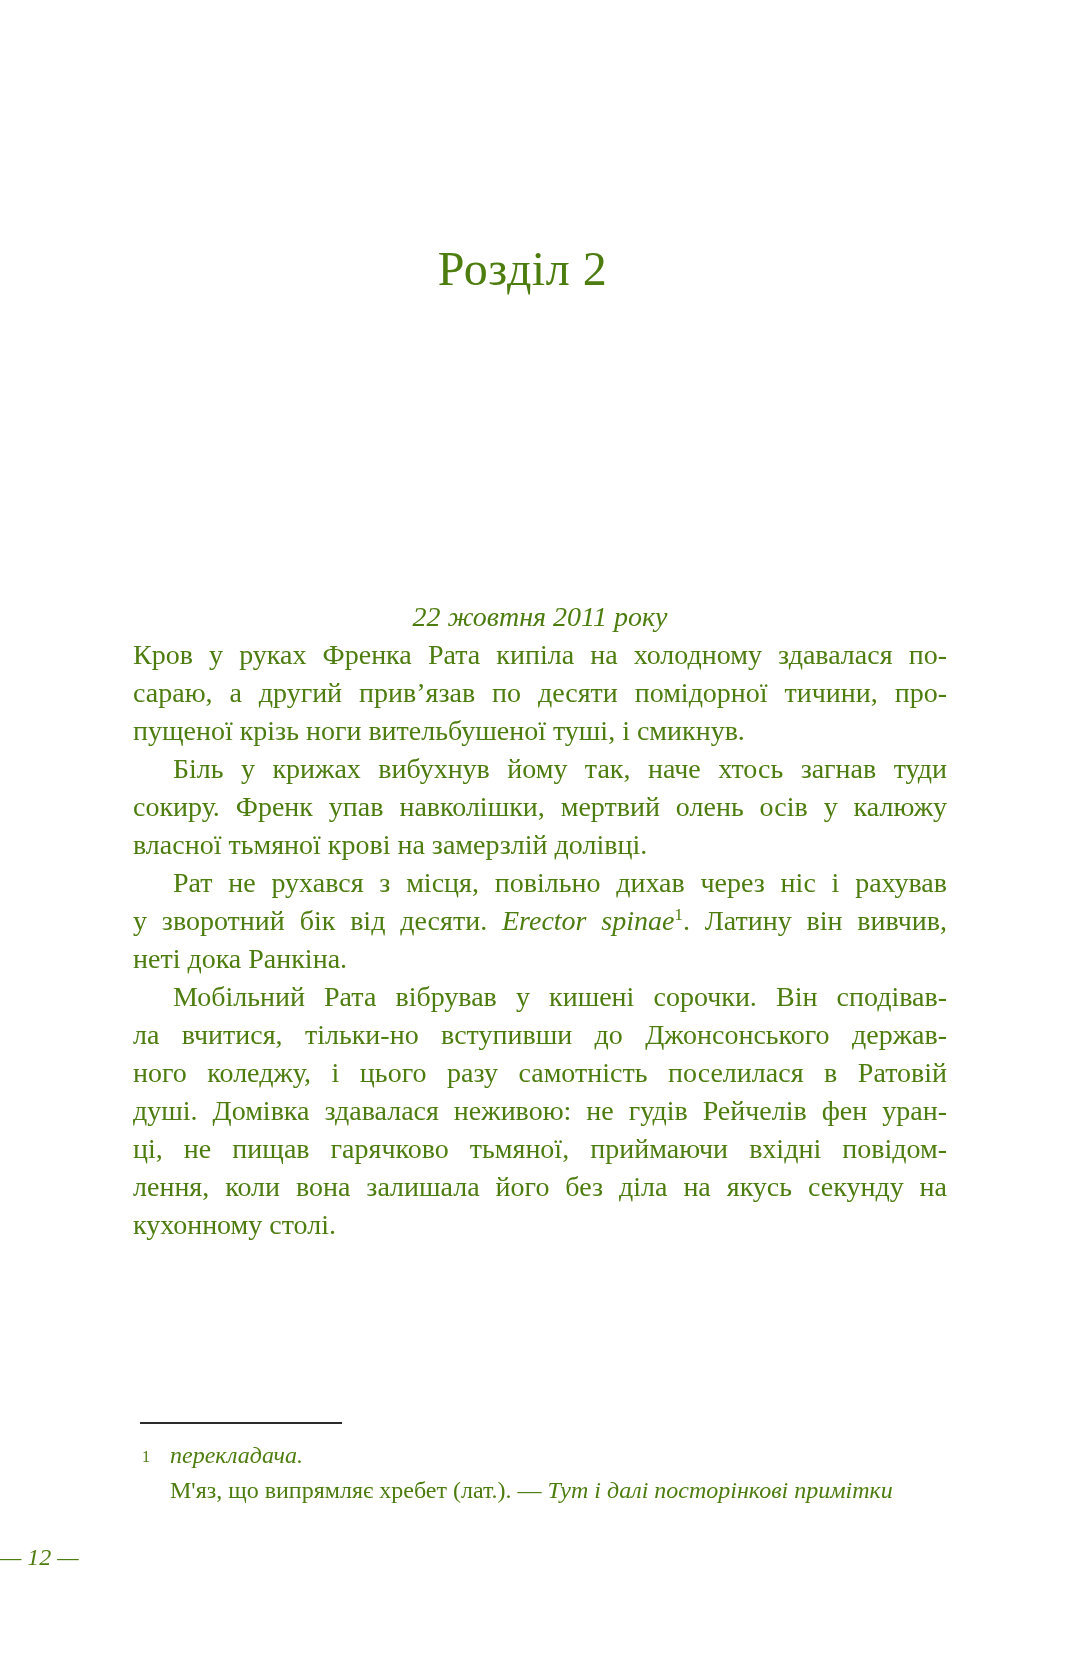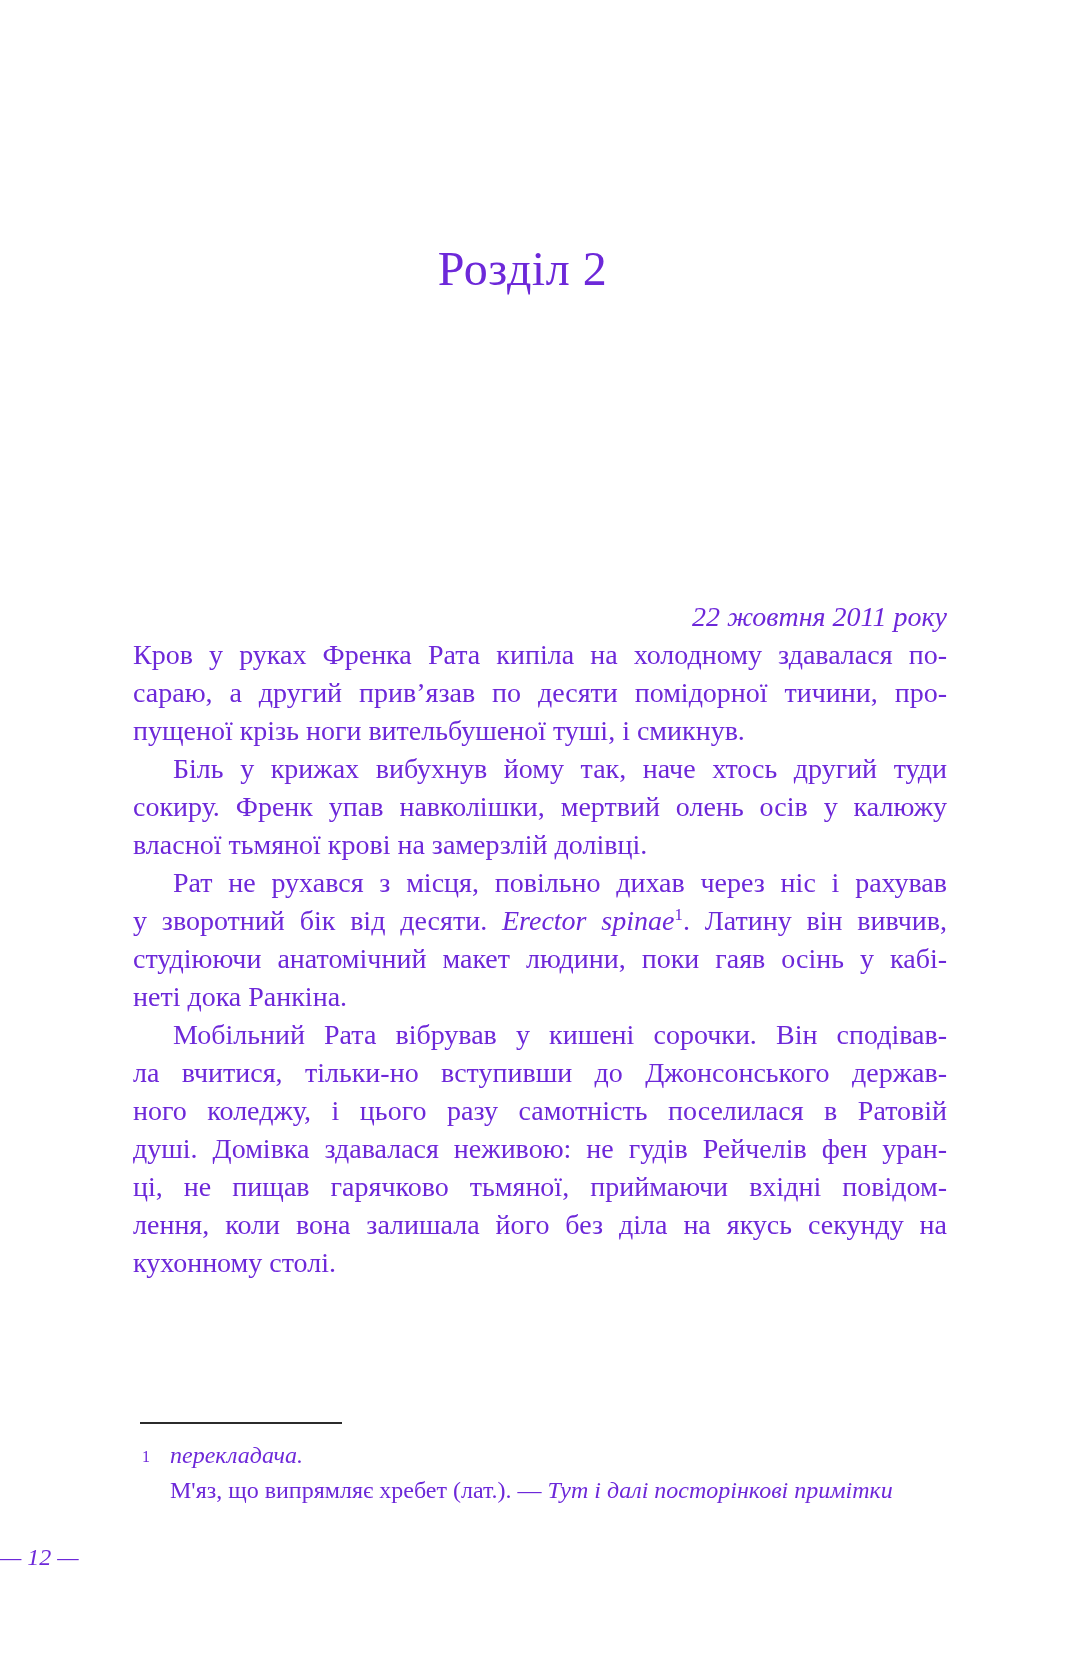--- a/index.html
+++ b/index.html
@@ -4,40 +4,40 @@
 <style>
   * { margin: 0; padding: 0; box-sizing: border-box; }
   html, body {
     width: 1079px; height: 1654px;
     background: #ffffff;
   }
   .page {
     position: relative;
     width: 1045px; height: 1654px;
     background: #ffffff;
-    color: #6d28d9;
+    color: #4d7c0f;
     font-family: "Liberation Serif", "DejaVu Serif", serif;
     overflow: hidden;
   }
   .chapter-title {
     position: absolute;
     top: 241px; left: 0; width: 100%;
     text-align: center;
     font-size: 48px;
     font-weight: 500;
     letter-spacing: 0.5px;
   }
   .content {
     position: absolute;
     top: 598px; left: 133px; width: 814px;
     font-size: 28px;
     line-height: 38px;
   }
   .date-line {
-    text-align: right;
+    text-align: center;
     font-style: italic;
   }
   .line {
     text-align: justify;
     text-align-last: justify;
   }
   .line.last {
     text-align: right;
     text-align-last: left;
   }
@@ -87,28 +87,27 @@
 
   <div class="content">
     <div class="date-line">22 жовтня 2011 року</div>
     <div id="paragraphs">
         <div>
           <div class="line"><span>Кров у руках Френка Рата кипіла на холодному здавалася по-</span></div>
           <div class="line"><span>сараю, а другий прив’язав по десяти помідорної тичини, про-</span></div>
           <div class="line last"><span>пущеної крізь ноги вительбушеної туші, і смикнув.</span></div>
         </div>
         <div>
-          <div class="line indent"><span>Біль у крижах вибухнув йому так, наче хтось другий туди</span></div>
+          <div class="line indent"><span>Біль у крижах вибухнув йому так, наче хтось загнав туди</span></div>
           <div class="line"><span>сокиру. Френк упав навколішки, мертвий олень осів у калюжу</span></div>
           <div class="line last"><span>власної тьмяної крові на замерзлій долівці.</span></div>
         </div>
         <div>
           <div class="line indent"><span>Рат не рухався з місця, повільно дихав через ніс і рахував</span></div>
           <div class="line"><span>у зворотний бік від десяти. </span><span class="it">Erector spinae</span><span class="sup">1</span><span>. Латину він вивчив,</span></div>
-          <div class="line"><span>студіюючи анатомічний макет людини, поки гаяв осінь у кабі-</span></div>
           <div class="line last"><span>неті дока Ранкіна.</span></div>
         </div>
         <div>
           <div class="line indent"><span>Мобільний Рата вібрував у кишені сорочки. Він сподівав-</span></div>
           <div class="line"><span>ла вчитися, тільки-но вступивши до Джонсонського держав-</span></div>
           <div class="line"><span>ного коледжу, і цього разу самотність поселилася в Ратовій</span></div>
           <div class="line"><span>душі. Домівка здавалася неживою: не гудів Рейчелів фен уран-</span></div>
           <div class="line"><span>ці, не пищав гарячково тьмяної, приймаючи вхідні повідом-</span></div>
           <div class="line"><span>лення, коли вона залишала його без діла на якусь секунду на</span></div>
           <div class="line last"><span>кухонному столі.</span></div>

